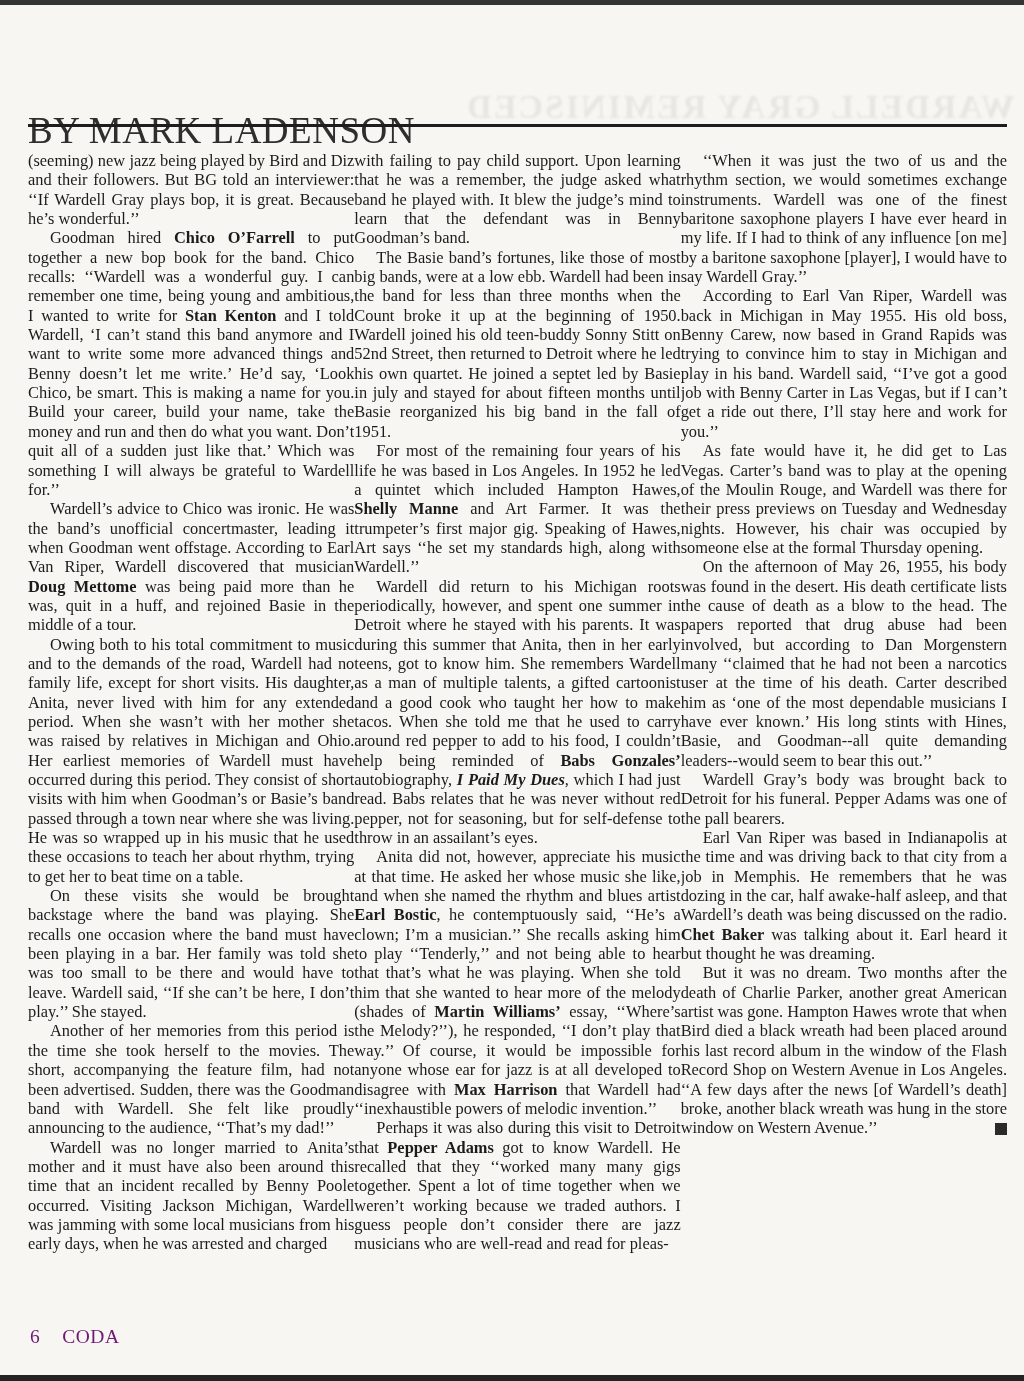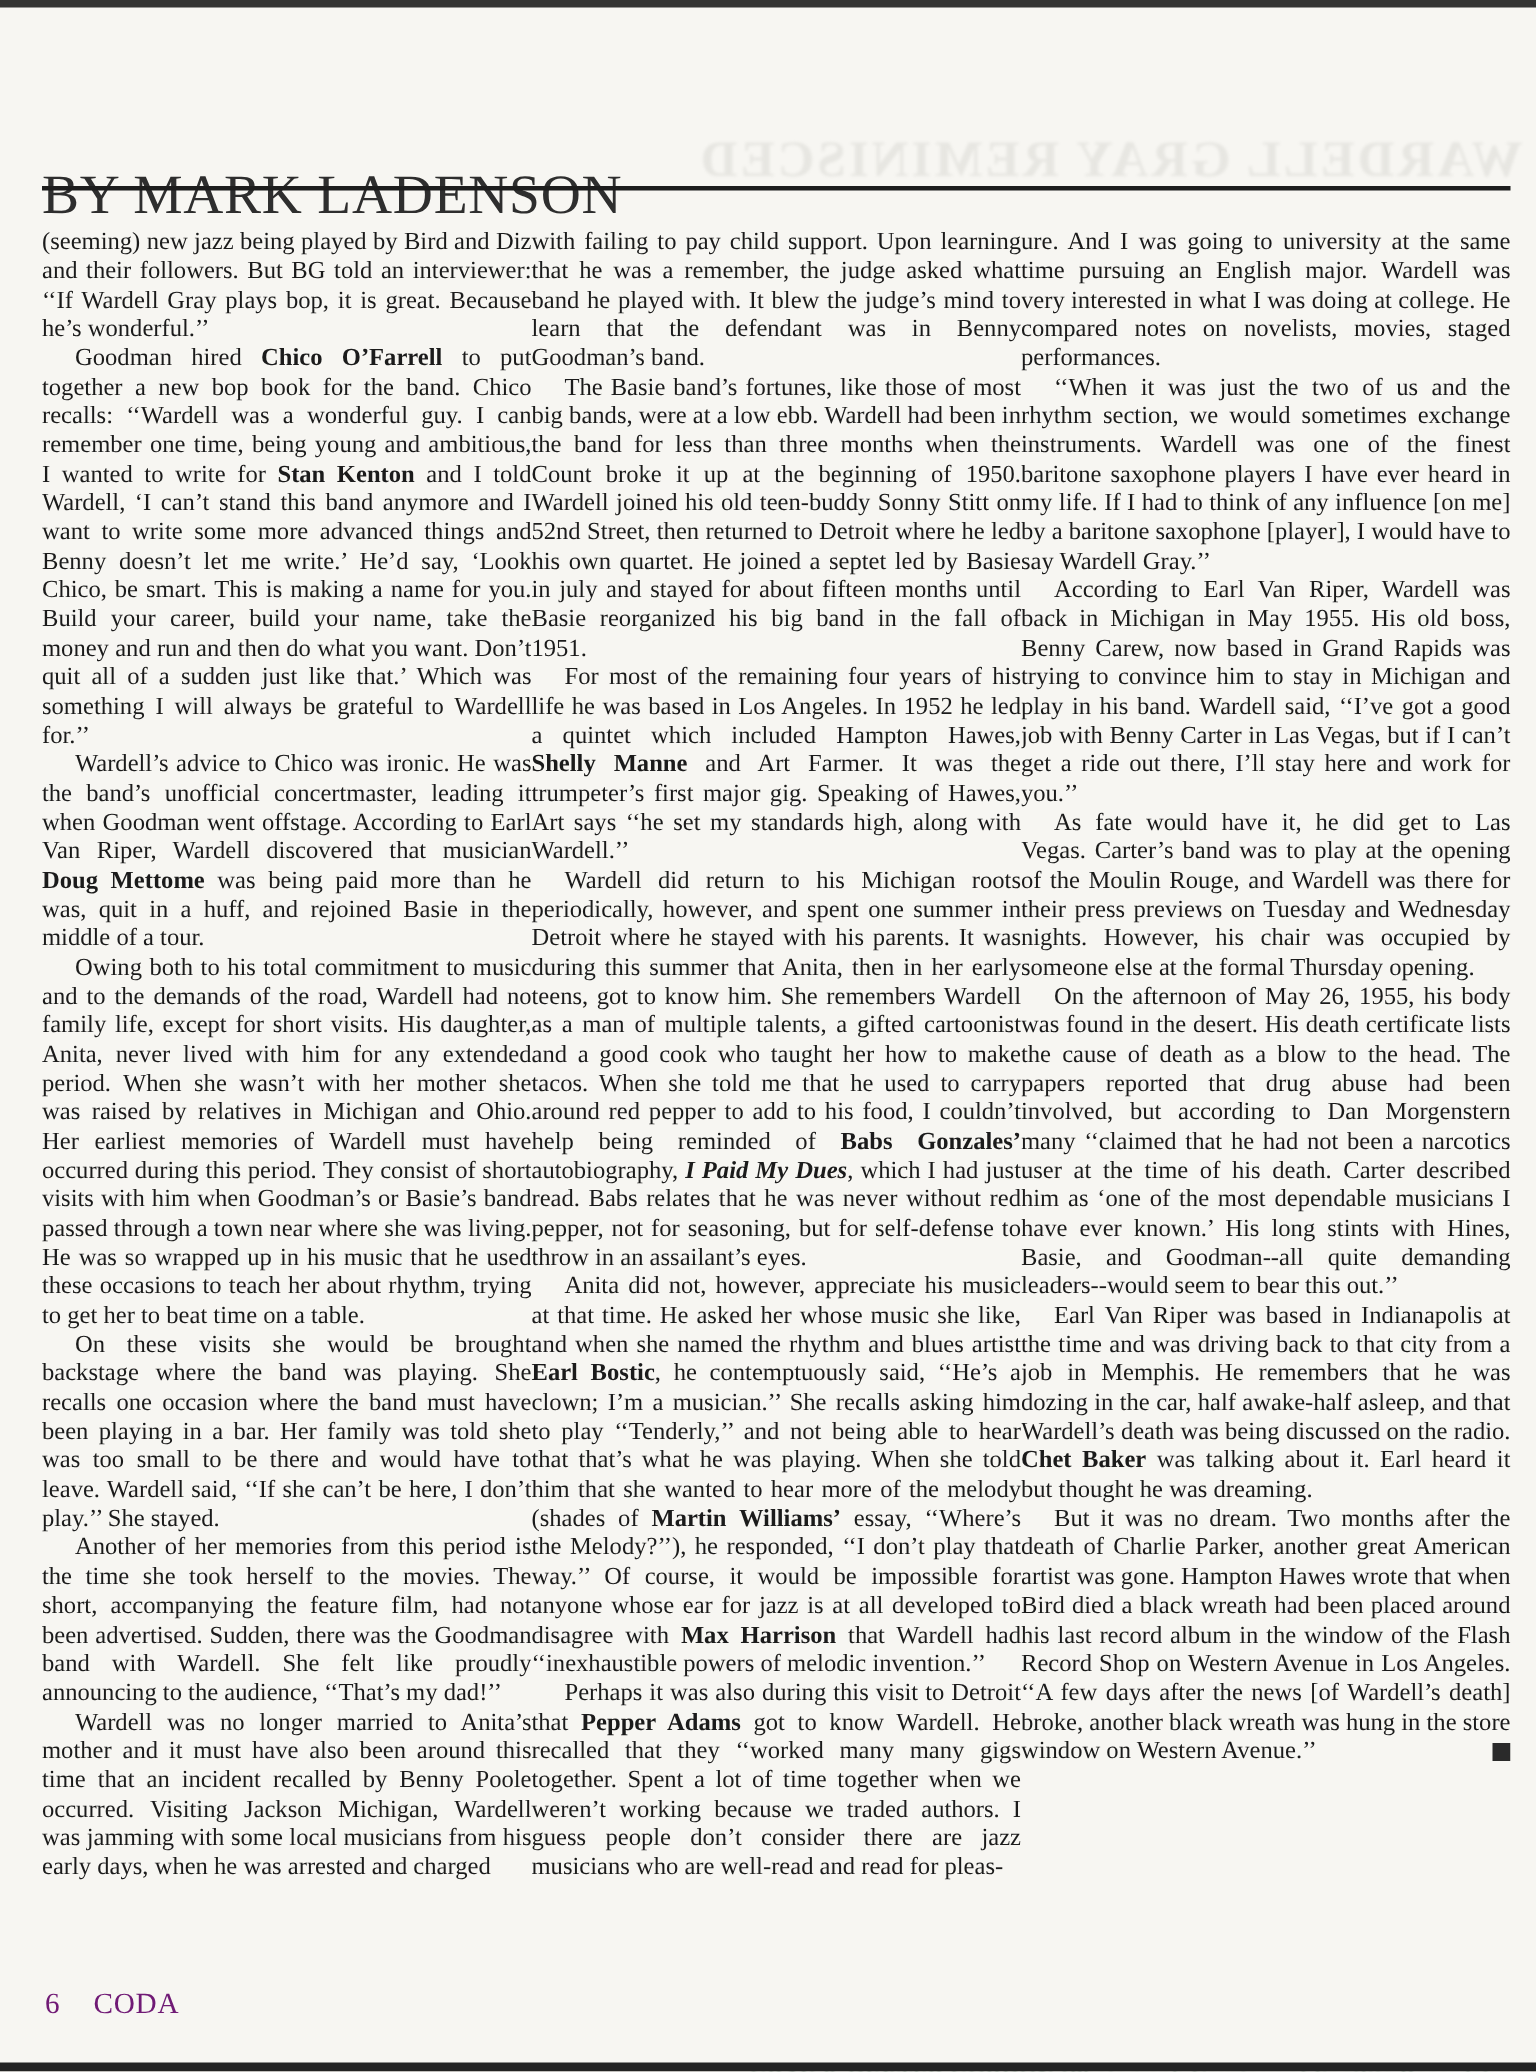--- a/index.html
+++ b/index.html
@@ -74,25 +74,25 @@
     </div>
     <div class="col">
       <p class="para"><span>with failing to pay child support.  Upon learning that he was a remember, the judge asked what band he played with.  It blew the judge’s mind to learn that the defendant was in Benny Goodman’s band.</span></p>
       <p class="para indent"><span>The Basie band’s fortunes, like those of most big bands, were at a low ebb.  Wardell had been in the band for less than three months when the Count broke it up at the beginning of 1950.  Wardell joined his old teen-buddy Sonny Stitt on 52nd Street, then returned to Detroit where he led his own quartet.  He joined a septet led by Basie in july and stayed for about fifteen months until Basie reorganized his big band in the fall of 1951.</span></p>
       <p class="para indent"><span>For most of the remaining four years of his life he was based in Los Angeles.  In 1952 he led a quintet which included Hampton Hawes, </span><span class="b">Shelly Manne</span><span> and Art Farmer.  It was the trumpeter’s first major gig.  Speaking of Hawes, Art says ‘‘he set my standards high, along with Wardell.’’</span></p>
       <p class="para indent"><span>Wardell did return to his Michigan roots periodically, however, and spent one summer in Detroit where he stayed with his parents.  It was during this summer that Anita, then in her early teens, got to know him.  She remembers Wardell as a man of multiple talents, a gifted cartoonist and a good cook who taught her how to make tacos.  When she told me that he used to carry around red pepper to add to his food, I couldn’t help being reminded of </span><span class="b">Babs Gonzales’</span><span> autobiography, </span><span class="bi">I Paid My Dues</span><span>, which I had just read.  Babs relates that he was never without red pepper, not for seasoning, but for self-defense to throw in an assailant’s eyes.</span></p>
       <p class="para indent"><span>Anita did not, however, appreciate his music at that time.  He asked her whose music she like, and when she named the rhythm and blues artist </span><span class="b">Earl Bostic</span><span>, he contemptuously said, ‘‘He’s a clown;  I’m a musician.’’  She recalls asking him to play ‘‘Tenderly,’’ and not being able to hear that that’s what he was playing. When she told him that she wanted to hear more of the melody (shades of </span><span class="b">Martin Williams’</span><span> essay, ‘‘Where’s the Melody?’’), he responded, ‘‘I don’t play that way.’’ Of course, it would be impossible for anyone whose ear for jazz is at all developed to disagree with </span><span class="b">Max Harrison</span><span> that Wardell had ‘‘inexhaustible powers of melodic invention.’’</span></p>
       <p class="para indent"><span>Perhaps it was also during this visit to Detroit that </span><span class="b">Pepper Adams</span><span> got to know Wardell. He recalled that they ‘‘worked many many gigs together.  Spent a lot of time together when we weren’t working because we traded authors.  I guess people don’t consider there are jazz musicians who are well-read and read for pleas-</span></p>
     </div>
     <div class="col">
-      <p class="para"><span>ure.  And I was going to university at the same time pursuing an English major.  Wardell was very interested in what I was doing at college. He compared notes on novelists, movies, staged performances.</span></p>
       <p class="para indent"><span>‘‘When it was just the two of us and the rhythm section, we would sometimes exchange instruments.  Wardell was one of the finest baritone saxophone players I have ever heard in my life.  If I had to think of any influence [on me] by a baritone saxophone [player], I would have to say Wardell Gray.’’</span></p>
       <p class="para indent"><span>According to Earl Van Riper, Wardell was back in Michigan in May 1955.  His old boss, Benny Carew, now based in Grand Rapids was trying to convince him to stay in Michigan and play in his band.  Wardell said, ‘‘I’ve got a good job with Benny Carter in Las Vegas, but if I can’t get a ride out there, I’ll stay here and work for you.’’</span></p>
       <p class="para indent"><span>As fate would have it, he did get to Las Vegas.  Carter’s band was to play at the opening of the Moulin Rouge, and Wardell was there for their press previews on Tuesday and Wednesday nights.  However, his chair was occupied by someone else at the formal Thursday opening.</span></p>
       <p class="para indent"><span>On the afternoon of May 26, 1955, his body was found in the desert.  His death certificate lists the cause of death as a blow to the head. The papers reported that drug abuse had been involved, but according to Dan Morgenstern many ‘‘claimed that he had not been a narcotics user at the time of his death.  Carter described him as ‘one of the most dependable musicians I have ever known.’  His long stints with Hines, Basie, and Goodman--all quite demanding leaders--would seem to bear this out.’’</span></p>
+      <p class="para indent"><span>Wardell Gray’s body was brought back to Detroit for his funeral.  Pepper Adams was one of the pall bearers.</span></p>
       <p class="para indent"><span>Earl Van Riper was based in Indianapolis at the time and was driving back to that city from a job in Memphis.  He remembers that he was dozing in the car, half awake-half asleep, and that Wardell’s death was being discussed on the radio.  </span><span class="b">Chet Baker</span><span> was talking about it. Earl heard it but thought he was dreaming.</span></p>
       <p class="para indent"><span>But it was no dream.  Two months after the death of Charlie Parker, another great American artist was gone.  Hampton Hawes wrote that when Bird died a black wreath had been placed around his last record album in the window of the Flash Record Shop on Western Avenue in Los Angeles.  ‘‘A few days after the news [of Wardell’s death] broke, another black wreath was hung in the store window on Western Avenue.’’ </span><span class="endmark"></span></p>
     </div>
   </div>
 
 <div class="footer">
   <span class="pgnum">6</span><span>CODA</span>
 </div>
 <div class="ghost-credit">GRAY &amp; DEXTER GORDON (Photograph Courtesy of Spotlite Records)</div>
 

